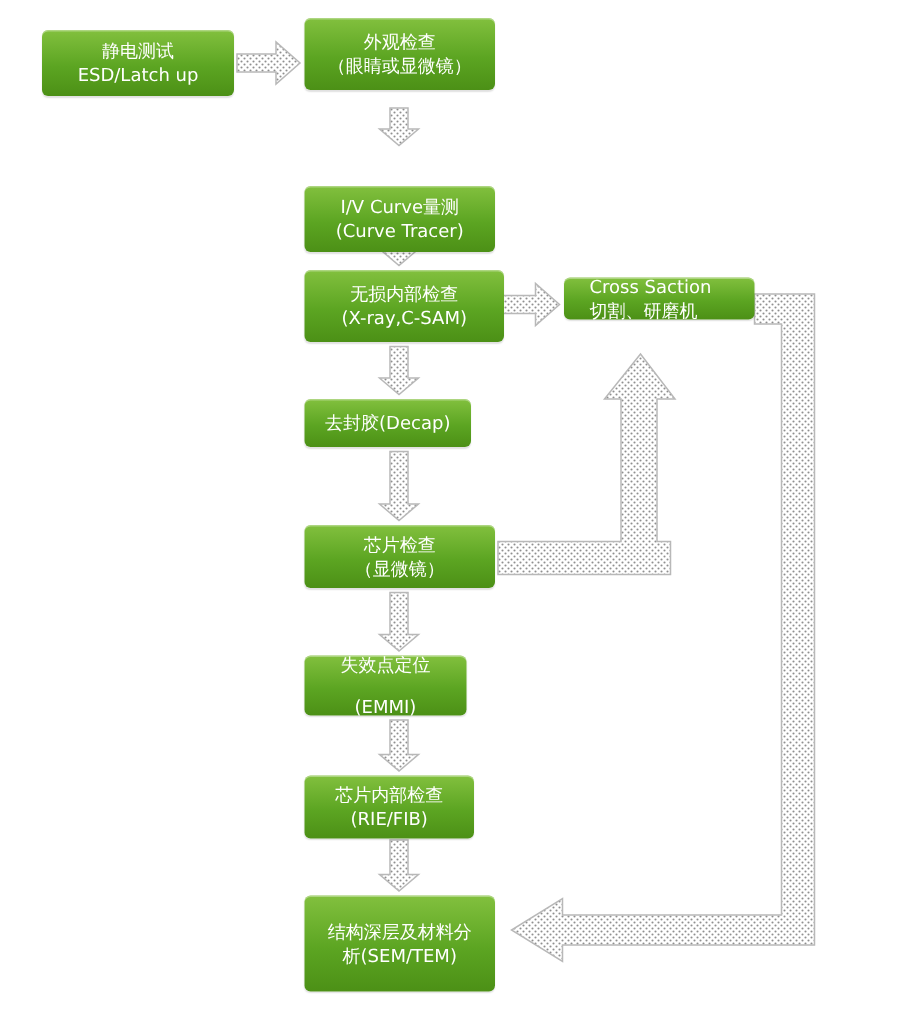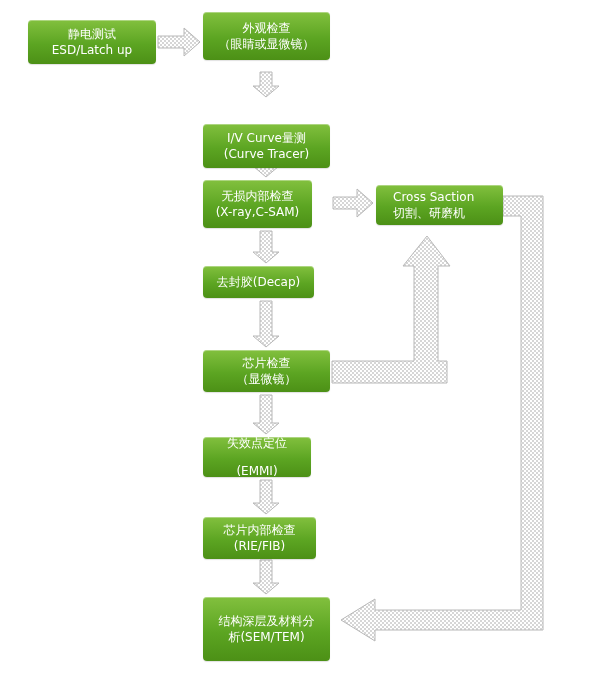--- a/index.html
+++ b/index.html
@@ -26,22 +26,22 @@
     background:linear-gradient(to bottom,#82c03e 0%, #5ca522 55%, #4c9016 100%);
     border-radius:4px;
     box-shadow: inset 0 1px 0 rgba(255,255,255,0.35), 0 1px 1px rgba(0,0,0,0.12);
     padding:2px 12px;
   }
   .flowbox span { display:block; white-space:nowrap; }
   
   .b-esd   { left:28px;  top:20px;  width:128px; height:44px; }
   .b-visual{ left:203px; top:12px;  width:127px; height:48px; }
   .b-iv    { left:203px; top:100px; width:127px; height:44px;margin-top:24px; }
-  .b-ndt   { left:203px; top:180px; width:109px; height:48px; }
-  .b-cross { left:376px; top:185px; width:127px; height:40px;
+  .b-ndt   { left:203px; top:180px; width:133px; height:48px; }
+  .b-cross { left:376px; top:185px; width:127px; height:28px;
              align-items:flex-start; text-align:left; padding-left:17px; }
   .b-decap { left:203px; top:266px; width:111px; height:32px; }
   .b-die   { left:203px; top:350px; width:127px; height:42px; }
   .b-emmi  { left:203px; top:437px; width:108px; height:40px;gap:11px; }
   .b-rie   { left:203px; top:517px; width:113px; height:42px; }
   .b-sem   { left:203px; top:597px; width:127px; height:64px; }
 </style>
 </head>
 <body>
 

